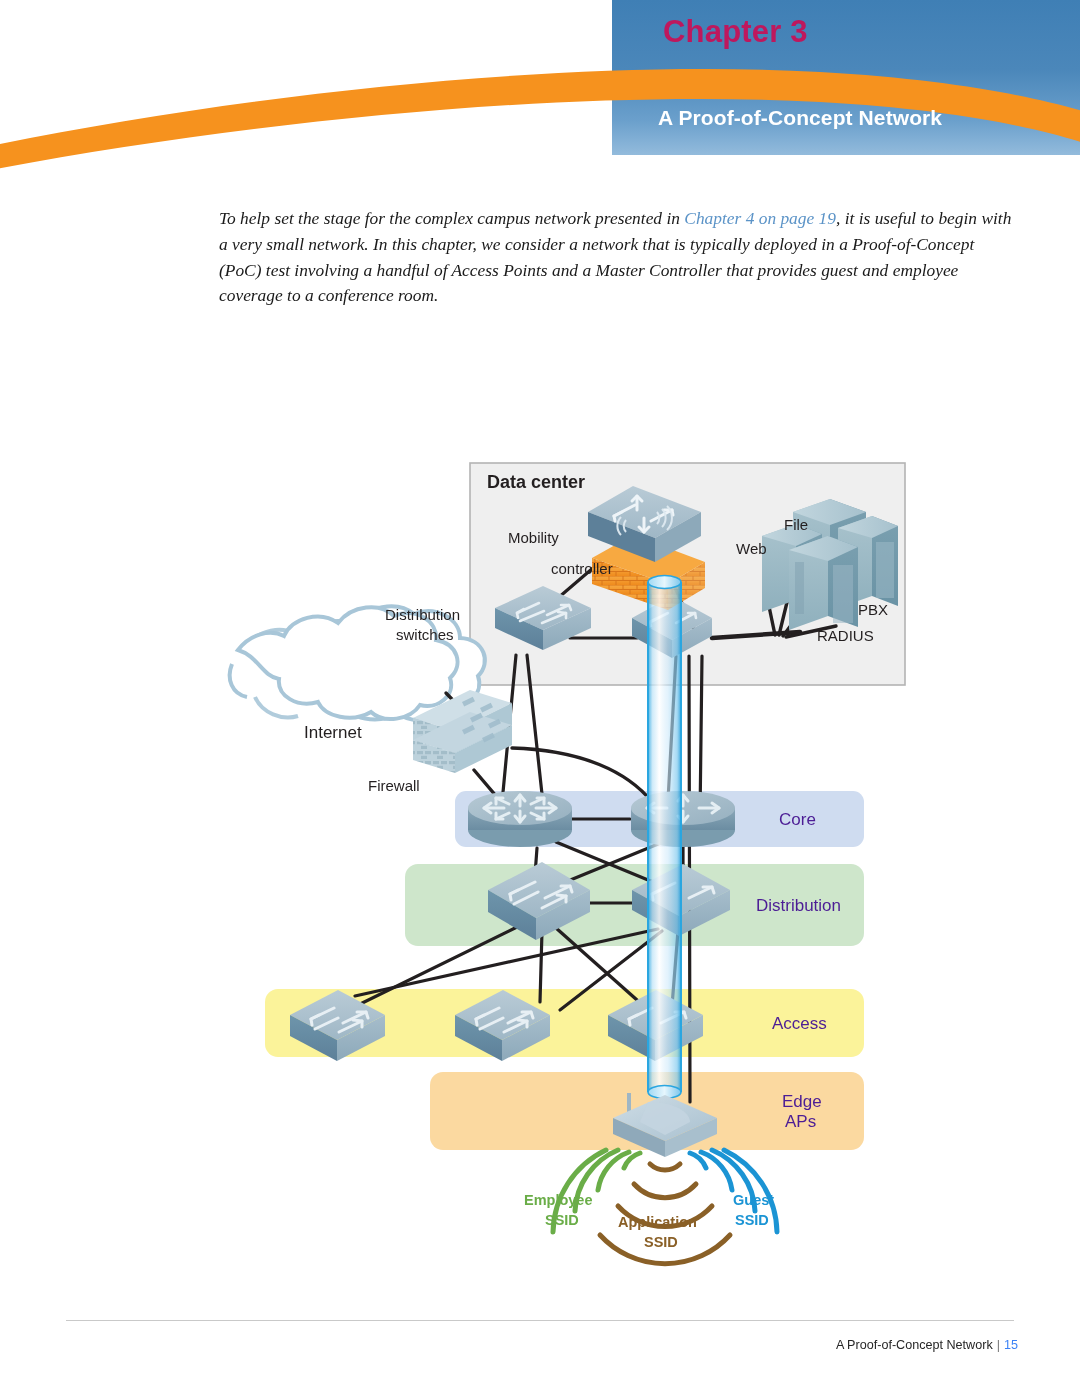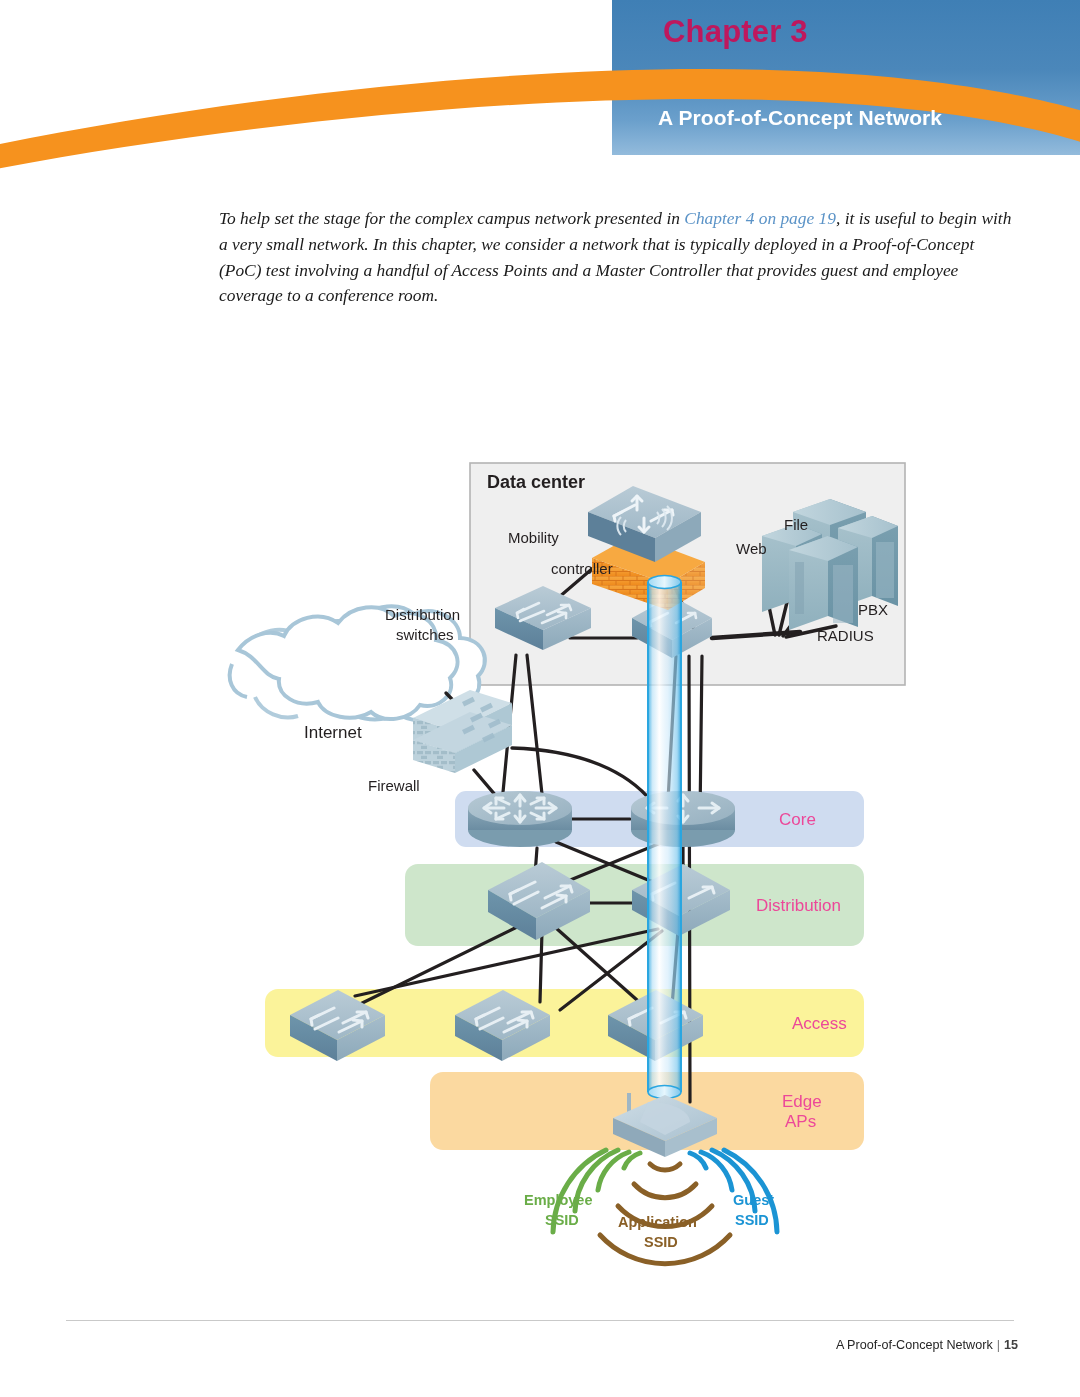--- a/index.html
+++ b/index.html
@@ -36,26 +36,26 @@
   
   .footer-rule{position:absolute;left:66px;top:1320px;width:948px;height:1px;
     background:#c9c9c9;}
   .footer-left{position:absolute;left:66px;top:1338px;font-size:12.6px;
     font-weight:bold;color:#f6921e;white-space:nowrap;}
   .footer-left .sep{color:#555;font-weight:normal;padding:0 3px;}
   .footer-left .dg{color:#262626;font-weight:normal;}
   .footer-right{position:absolute;right:62px;top:1338px;font-size:12.6px;
     color:#262626;white-space:nowrap;}
   .footer-right .sep{color:#777;padding:0 4px;}
-  .footer-right .pg{color:#404040;font-weight:bold;}
+  .footer-right .pg{color:#3b82f6;font-weight:normal;}
 
   
   .lbl{position:absolute;font-size:15px;color:#231f20;white-space:nowrap;}
   .lbl-dc{position:absolute;font-size:18px;font-weight:bold;color:#231f20;}
-  .lbl-band{position:absolute;font-size:17px;color:#ec4899;}
+  .lbl-band{position:absolute;font-size:17px;color:#4c1d95;}
   .lbl-ssid{position:absolute;font-size:14.5px;font-weight:bold;white-space:nowrap;text-align:center;}
 </style>
 </head>
 <body>
 
 <div class="page">
 
   <div class="hdr-panel"></div>
 
   <svg class="hdr-svg" viewBox="0 0 1080 180">
@@ -470,21 +470,21 @@
     <div class="lbl" style="left:304px;top:233px;font-size:17px;margin-top:40px;">Internet</div>
     <div class="lbl" style="left:368px;top:327px;">Firewall</div>
 
     <div class="lbl" style="left:736px;top:90px;">Web</div>
     <div class="lbl" style="left:784px;top:66px;">File</div>
     <div class="lbl" style="left:858px;top:151px;">PBX</div>
     <div class="lbl" style="left:817px;top:177px;">RADIUS</div>
 
     <div class="lbl-band" style="left:779px;top:360px;">Core</div>
     <div class="lbl-band" style="left:756px;top:446px;">Distribution</div>
-    <div class="lbl-band" style="left:772px;top:564px;margin-left:20px;">Access</div>
+    <div class="lbl-band" style="left:772px;top:564px;">Access</div>
     <div class="lbl-band" style="left:782px;top:642px;">Edge</div>
     <div class="lbl-band" style="left:785px;top:662px;">APs</div>
 
     <div class="lbl-ssid" style="left:524px;top:742px;color:#6aad48;">Employee</div>
     <div class="lbl-ssid" style="left:545px;top:762px;color:#6aad48;">SSID</div>
 
     <div class="lbl-ssid" style="left:618px;top:764px;color:#8a6027;">Application</div>
     <div class="lbl-ssid" style="left:644px;top:784px;color:#8a6027;">SSID</div>
 
     <div class="lbl-ssid" style="left:733px;top:742px;color:#1b94d4;">Guest</div>

